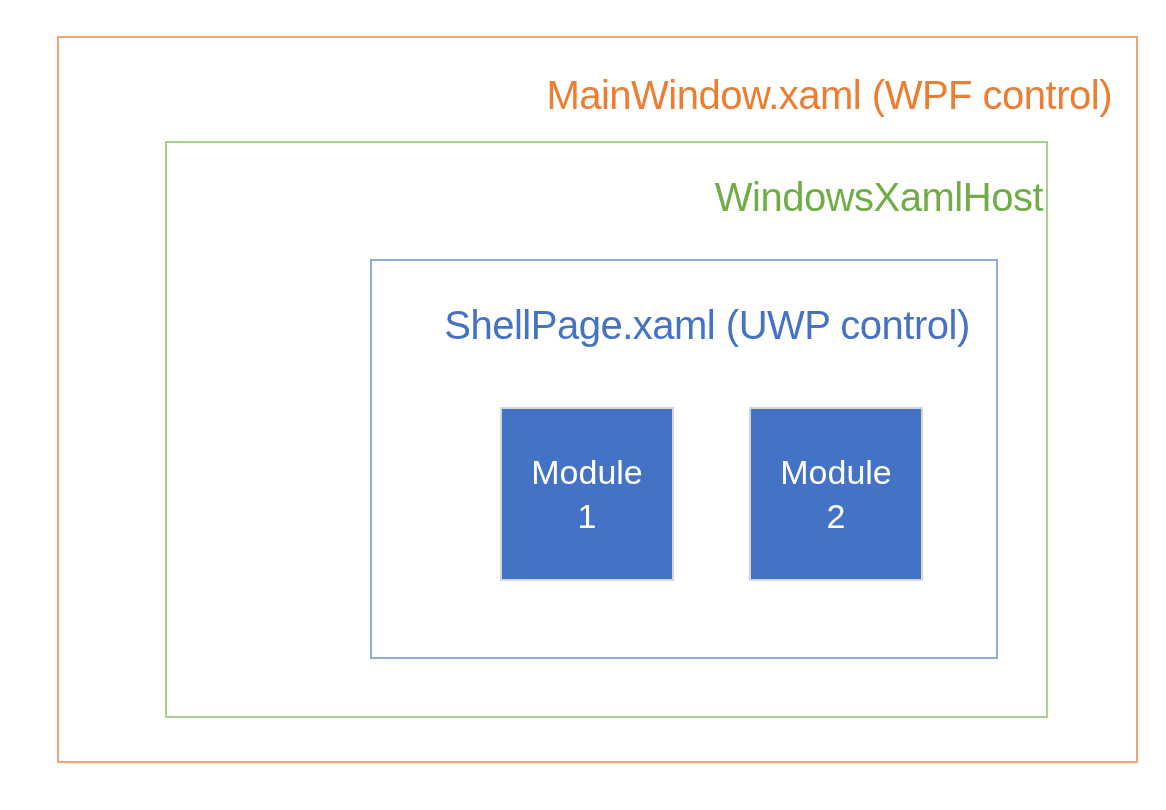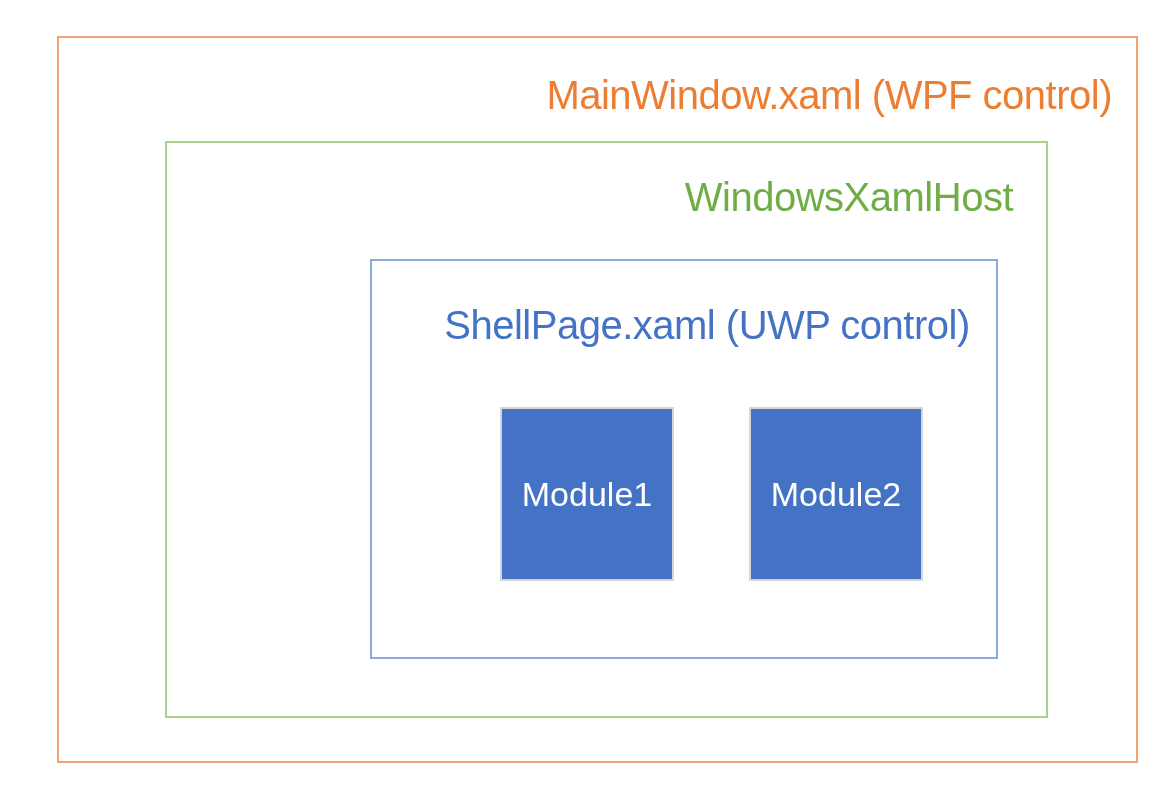--- a/index.html
+++ b/index.html
@@ -54,41 +54,41 @@
     letter-spacing: -0.5px;
   }
   .outer-label {
     top: 71px;
     right: 52px;
     color: var(--orange-text);
     text-align: right;
   }
   .host-label {
     top: 173px;
-    right: 151px;
+    right: 121px;
     color: var(--green-text);
     text-align: right;
   }
   .shell-label {
     top: 301px;
     left: 370px;
     width: 628px;
     text-align: center;
     color: var(--blue-text);
     margin-left: 23px;
   }
   .module-box {
     position: absolute;
     top: 407px;
     width: 174px;
     height: 174px;
     background: var(--module-fill);
     border: 2px solid var(--module-border);
     display: flex;
-    flex-direction: row;
+    flex-direction: column;
     align-items: center;
     justify-content: center;
     color: var(--module-text);
     font-size: 34px;
     line-height: 44px;
     text-align: center;
   }
   .module-1 { left: 500px; }
   .module-2 { left: 749px; }
 </style>

